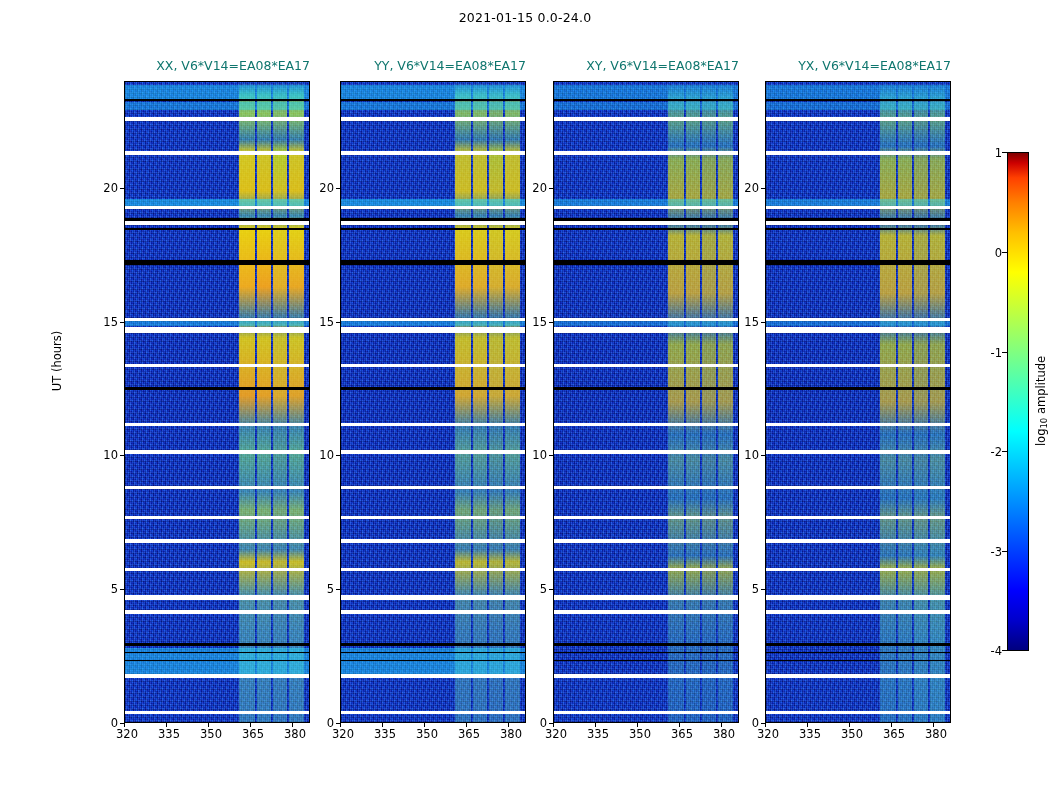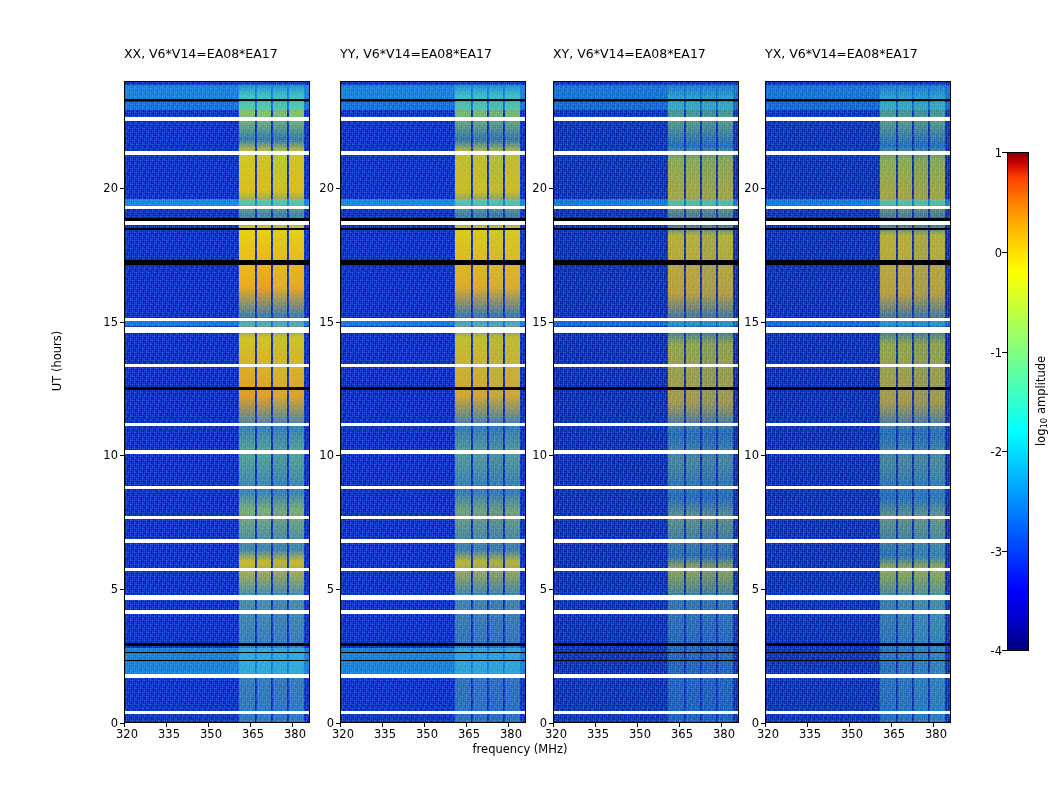--- a/index.html
+++ b/index.html
@@ -6,22 +6,22 @@
   body{width:1050px;height:800px;position:relative;overflow:hidden;
        font-family:"DejaVu Sans","Liberation Sans",sans-serif;color:#000;}
 
   #figure{position:absolute;left:0;top:0;width:1050px;height:800px;}
 
   #suptitle{position:absolute;left:0;top:10px;width:1050px;text-align:center;
             font-size:12.5px;color:#000;letter-spacing:.2px;}
 
   .panel{position:absolute;top:81px;height:642px;border:1px solid #000;
          box-sizing:border-box;overflow:hidden;background:#0a2be0;}
-  .panel-title{position:absolute;top:46px;font-size:12.5px;text-align:left;
-               color:#000000;white-space:nowrap;}
+  .panel-title{position:absolute;top:58px;font-size:12.5px;text-align:right;
+               color:#0f766e;white-space:nowrap;}
 
   
   .layer{position:absolute;left:0;top:0;width:100%;height:100%;}
 
   .noise{
     background-image:
       repeating-linear-gradient(90deg, rgba(0,0,0,.22) 0 1px, rgba(255,255,255,.10) 1px 2px, rgba(0,0,0,.10) 2px 3px, rgba(255,255,255,.05) 3px 4px),
       repeating-linear-gradient(0deg, rgba(0,0,0,.20) 0 1px, rgba(120,200,255,.12) 1px 2px, rgba(0,0,0,.08) 2px 3px, rgba(80,170,255,.07) 3px 4px),
       repeating-linear-gradient(37deg, rgba(0,120,255,.18) 0 2px, rgba(0,0,90,.18) 2px 4px),
       repeating-linear-gradient(113deg, rgba(60,190,255,.14) 0 2px, rgba(0,10,120,.16) 2px 5px);
@@ -60,20 +60,21 @@
   .cb-tick{position:absolute;width:5px;height:1px;background:#000;}
   #cblabel{position:absolute;left:1041px;top:401px;font-size:11.5px;color:#000;
            transform:translate(-50%,-50%) rotate(-90deg);white-space:nowrap;}
   .sub{font-size:8.5px;vertical-align:-2px;}
 </style>
 </head>
 <body>
 
 <div id="figure">
 
+  <div id="suptitle">2021-01-15 0.0-24.0</div>
 
   <div class="panel-title" style="left:124px;width:186px;">XX, V6*V14=EA08*EA17</div>
   <div class="panel-title" style="left:340px;width:186px;">YY, V6*V14=EA08*EA17</div>
   <div class="panel-title" style="left:553px;width:186px;">XY, V6*V14=EA08*EA17</div>
   <div class="panel-title" style="left:765px;width:186px;">YX, V6*V14=EA08*EA17</div>
 
   <div class="panel" style="left:124px;width:186px;">
     <div class="layer basegrad"></div>
     <div class="layer noise"></div>
 
@@ -435,21 +436,20 @@
   <div class="tickmark" style="left:637px;top:723px;width:1px;height:4px;"></div>
   <div class="tickmark" style="left:679px;top:723px;width:1px;height:4px;"></div>
   <div class="tickmark" style="left:721px;top:723px;width:1px;height:4px;"></div>
   <div class="tickmark" style="left:765px;top:723px;width:1px;height:4px;"></div>
   <div class="tickmark" style="left:807px;top:723px;width:1px;height:4px;"></div>
   <div class="tickmark" style="left:849px;top:723px;width:1px;height:4px;"></div>
   <div class="tickmark" style="left:891px;top:723px;width:1px;height:4px;"></div>
   <div class="tickmark" style="left:933px;top:723px;width:1px;height:4px;"></div>
 
   <div id="ylabel">UT (hours)</div>
-  <div id="xlabel">frequency (MHz)</div>
 
   <div id="cbar"></div>
 
   <div class="cb-tick-label" style="left:980px;width:22px;top:146px;">1</div>
   <div class="cb-tick-label" style="left:980px;width:22px;top:246px;">0</div>
   <div class="cb-tick-label" style="left:980px;width:22px;top:346px;">-1</div>
   <div class="cb-tick-label" style="left:980px;width:22px;top:445px;">-2</div>
   <div class="cb-tick-label" style="left:980px;width:22px;top:545px;">-3</div>
   <div class="cb-tick-label" style="left:980px;width:22px;top:644px;">-4</div>
 

